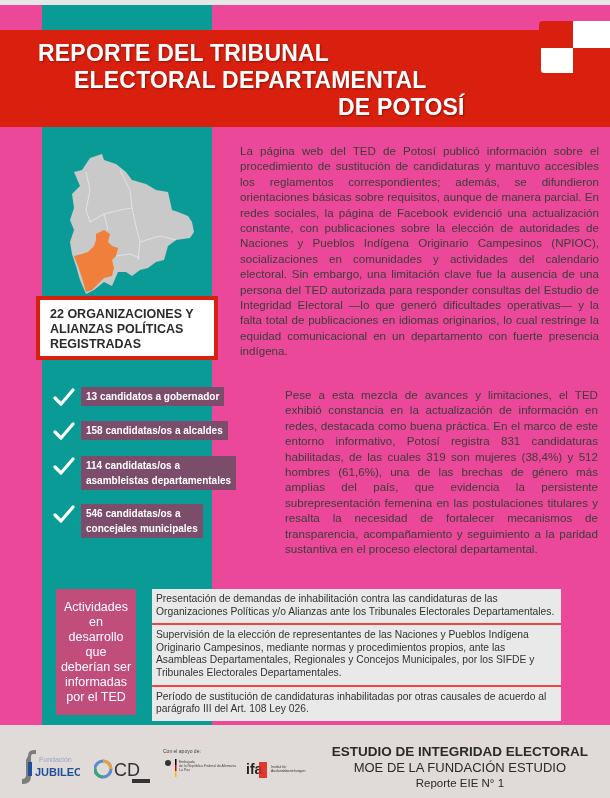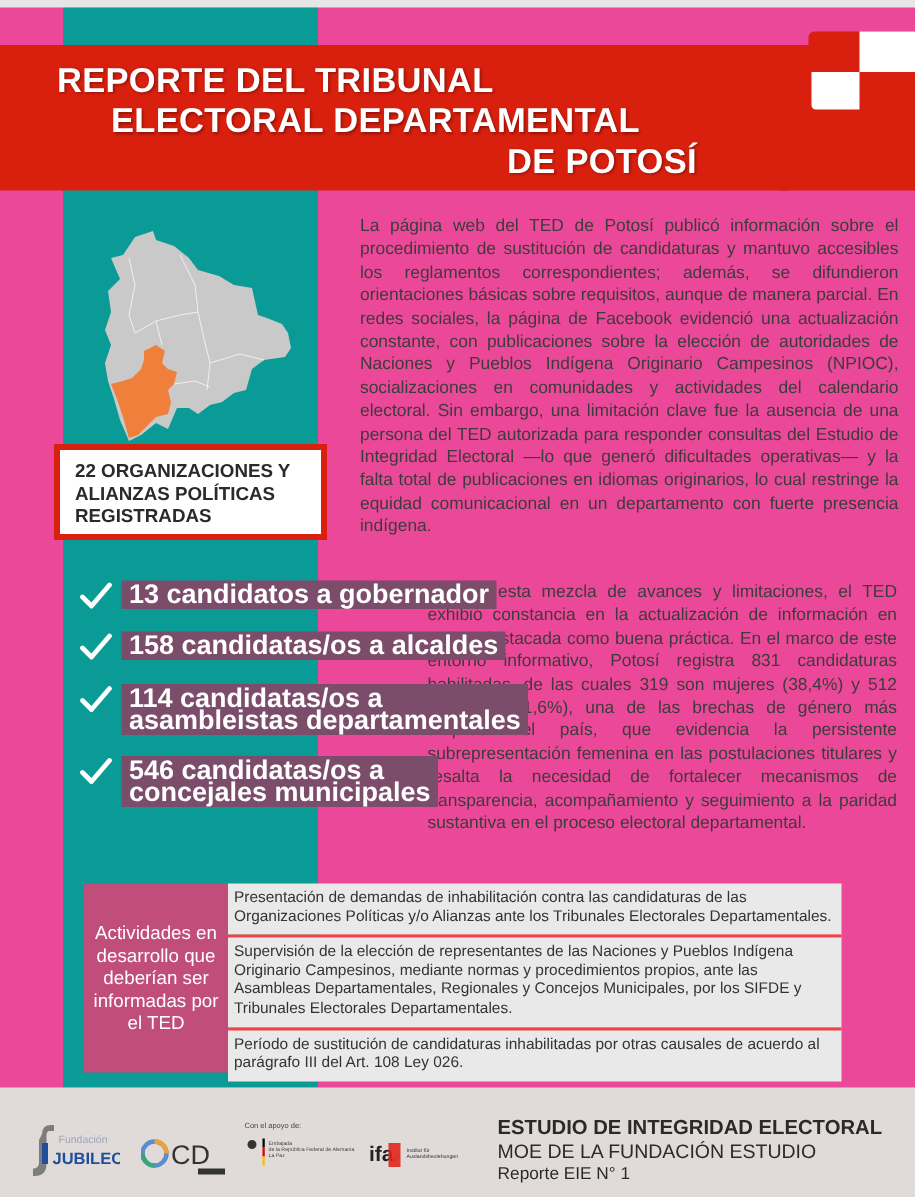--- a/index.html
+++ b/index.html
@@ -18,34 +18,34 @@
   .corner-logo .w2 { position:absolute; left:2px; top:27px; width:32px; height:25px; background:#fff; border-radius: 0 0 0 3px; }
   .red-strip { position:absolute; left: 520px; top: 25px; width: 90px; height: 97px; background:#d91f0e; }
   .map { position: absolute; left: 60px; top: 145px; width: 145px; height: 150px; }
   .orgs-box { position: absolute; left: 36px; top: 291px; width: 182px; height: 64px; border: 4px solid #d91f0e; background: #fff; padding: 7px 10px; }
   .orgs-box span { font-weight: bold; font-size: 12.5px; line-height: 15px; color: #2a2a2a; display:block; }
   .text-block { position: absolute; color: #3c3c3c; font-size: 11.6px; line-height: 15.4px; text-align: justify; }
   .text1 { left: 240px; top: 138px; width: 359px; }
   .text2 { left: 285px; top: 382px; width: 313px; }
   .stat { position: absolute; left: 52px; display:flex; align-items:flex-start; }
   .check { width: 24px; height: 20px; margin-right: 5px; margin-top: 1px; }
-  .stat-label { background: #7c4d6b; color: #fff; font-weight: bold; font-size: 18px; line-height: 15px; padding: 2px 5px; }
+  .stat-label { background: #7c4d6b; color: #fff; font-weight: bold; font-size: 10px; line-height: 15px; padding: 2px 5px; }
   .stat-label span { display:block; }
   .activities { position: absolute; left: 56px; top: 584px; width: 505px; height: 126px; }
-  .act-left { position:absolute; left:0; top:0; width: 96px; height: 126px; background:#c04d7a; color:#fff; font-size: 12.5px; line-height: 15px; text-align:center; display:flex; align-items:center; justify-content:center; padding: 4px; }
+  .act-left { position:absolute; left:0; top:0; width: 80px; height: 126px; background:#c04d7a; color:#fff; font-size: 12.5px; line-height: 15px; text-align:center; display:flex; align-items:center; justify-content:center; padding: 4px; }
   .act-rows { position:absolute; left: 96px; top:0; width: 409px; }
   .act-row { background: #e9e9e9; font-size: 10.3px; line-height: 12.6px; color: #333; padding: 4px 4px 5px 4px; border-top: 2px solid #ef4444; }
   .act-row:first-child { border-top: none; }
   .footer { position:absolute; left:0; top: 720px; width: 610px; height: 73px; background: #e0dbd9; }
   .f-jubileo { position:absolute; left:20px; top: 25px; width: 60px; height: 35px; }
   .f-ocd { position:absolute; left:94px; top: 30px; width: 58px; height: 30px; }
   .f-support-lbl { position:absolute; left:163px; top: 23px; font-size: 5px; color:#444; }
   .f-embassy { position:absolute; left:163px; top: 32px; width: 78px; height: 28px; }
   .f-ifa { position:absolute; left:246px; top: 35px; width: 64px; height: 20px; }
-  .f-title { position:absolute; right: 22px; top: 19px; text-align:left; color:#2a2a2a; }
+  .f-title { position:absolute; right: 22px; top: 19px; text-align:center; color:#2a2a2a; }
   .f-title .a { font-weight:bold; font-size: 13.5px; line-height: 16px; display:block; }
   .f-title .b { font-size: 13px; line-height: 16px; display:block; }
   .f-title .c { font-size: 11.5px; line-height: 15px; display:block; }
 </style>
 </head>
 <body>
 
 <div class="page">
   <div class="teal-col"></div>
 

